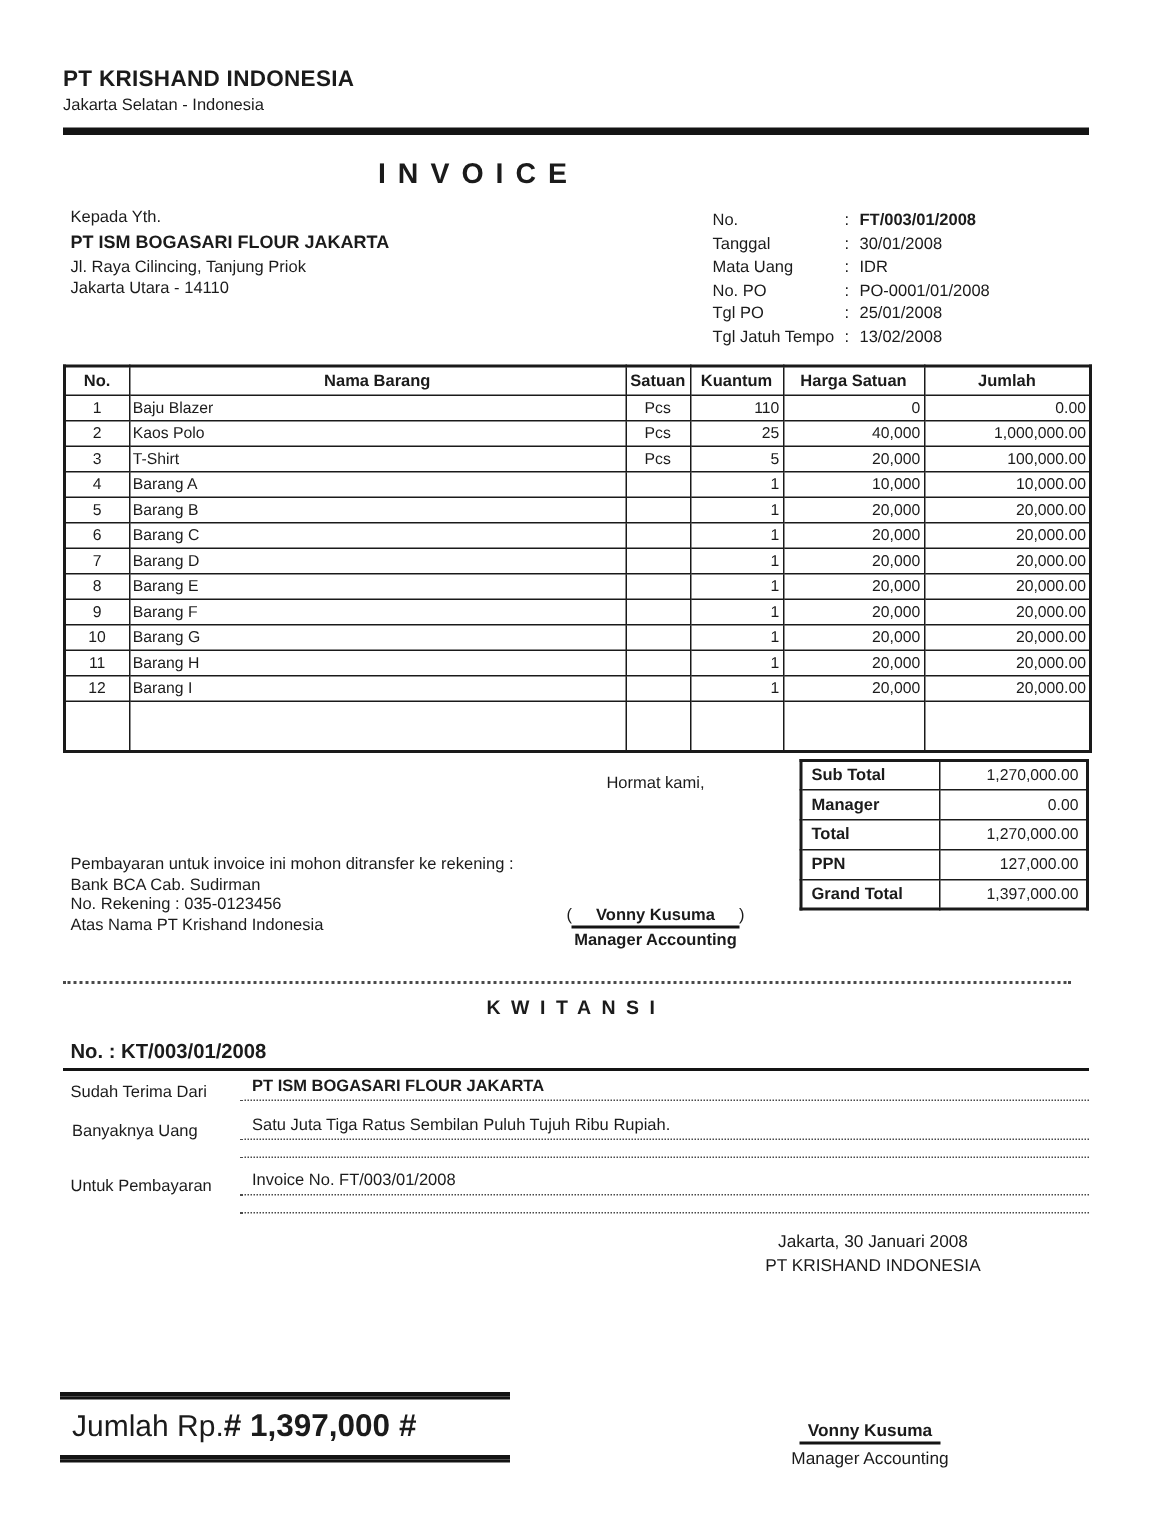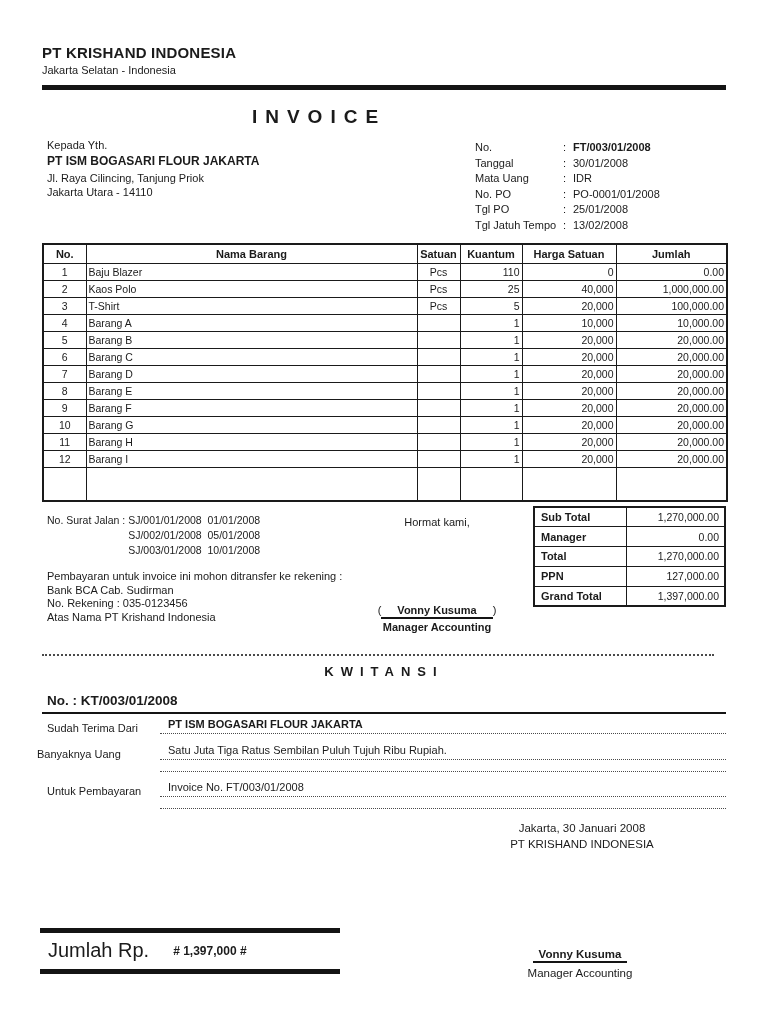--- a/index.html
+++ b/index.html
@@ -63,21 +63,21 @@
   .kw-label  { font-size:11px; }
   .kw-value  { font-size:11px; border-bottom:1.5px dotted #4a4a4a; padding:0 0 3px 8px; }
   .kw-value.bold { font-weight:bold; }
   .kw-dotted { border-bottom:1.5px dotted #4a4a4a; }
   .kw-date   { width:240px; text-align:center; font-size:11.5px; line-height:16px; }
 
   
   .amount-box { width:300px; }
   .amount-inner { display:flex; align-items:center; padding:6px 0 7px 8px; }
   .amount-label { font-size:20px; }
-  .amount-value { font-size:12px; font-weight:bold; margin-left:24px; }
+  .amount-value { font-size:21px; font-weight:bold; }
 
   .bot-sign { width:180px; text-align:center; }
   .bot-sign-name { font-size:11.5px; font-weight:bold; border-bottom:2px solid #141414; display:inline-block; padding:0 6px 1px; }
   .bot-sign-title { font-size:11.5px; margin-top:4px; }
 </style>
 </head>
 <body>
 
 <div class="page">
 
@@ -249,28 +249,20 @@
           <td></td>
           <td></td>
           <td></td>
           <td></td>
           <td></td>
           <td></td>
         </tr>
     </tbody>
   </table>
 
-  <div class="abs sj-wrap" style="left:47px; top:513px;">
-    <div class="sj-label">No. Surat Jalan : </div>
-    <div class="sj-lines">
-      <div>SJ/001/01/2008  01/01/2008</div>
-      <div>SJ/002/01/2008  05/01/2008</div>
-      <div>SJ/003/01/2008  10/01/2008</div>
-    </div>
-  </div>
 
   <div class="abs closing" style="left:352px; top:516px;">Hormat kami,</div>
 
   <table class="summary abs" style="left:533px; top:506px;padding-left:32px;">
     <tbody>
       <tr>
           <td class="sum-label">Sub Total</td>
           <td class="sum-value">1,270,000.00</td>
         </tr>
       <tr>
@@ -306,21 +298,21 @@
 
   <div class="abs dotted-sep" style="left:42px; top:654px; width:672px;"></div>
 
   <div class="abs kw-title" style="left:0; top:664px;">KWITANSI</div>
   <div class="abs kw-no" style="left:47px; top:693px;">No. : KT/003/01/2008</div>
   <div class="abs solid-rule" style="left:42px; top:712px; width:684px;"></div>
 
   <div class="abs kw-label" style="left:47px; top:722px;">Sudah Terima Dari</div>
   <div class="abs kw-value bold" style="left:160px; top:718px; width:566px;">PT ISM BOGASARI FLOUR JAKARTA</div>
 
-  <div class="abs kw-label" style="left:37px; top:748px;">Banyaknya Uang</div>
+  <div class="abs kw-label" style="left:48px; top:748px;">Banyaknya Uang</div>
   <div class="abs kw-value" style="left:160px; top:744px; width:566px;">Satu Juta Tiga Ratus Sembilan Puluh Tujuh Ribu Rupiah.</div>
   <div class="abs kw-dotted" style="left:160px; top:758px; width:566px; height:14px;"></div>
 
   <div class="abs kw-label" style="left:47px; top:785px;">Untuk Pembayaran</div>
   <div class="abs kw-value" style="left:160px; top:781px; width:566px;">Invoice No. FT/003/01/2008</div>
   <div class="abs kw-dotted" style="left:160px; top:795px; width:566px; height:14px;"></div>
 
   <div class="abs kw-date" style="left:462px; top:820px;">
     <div>Jakarta, 30 Januari 2008</div>
     <div>PT KRISHAND INDONESIA</div>

